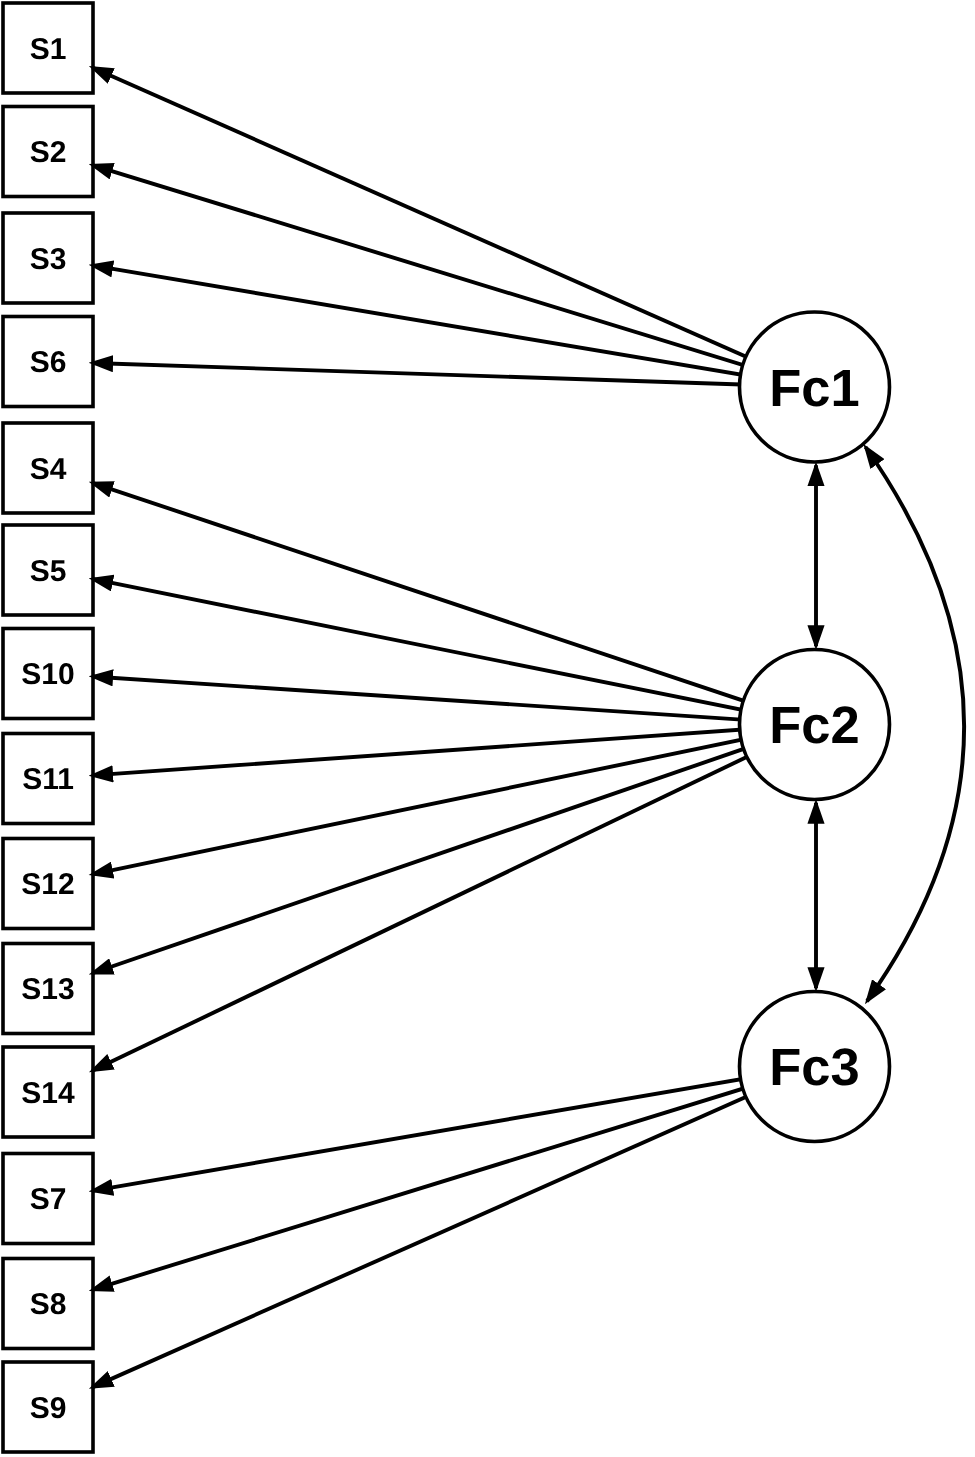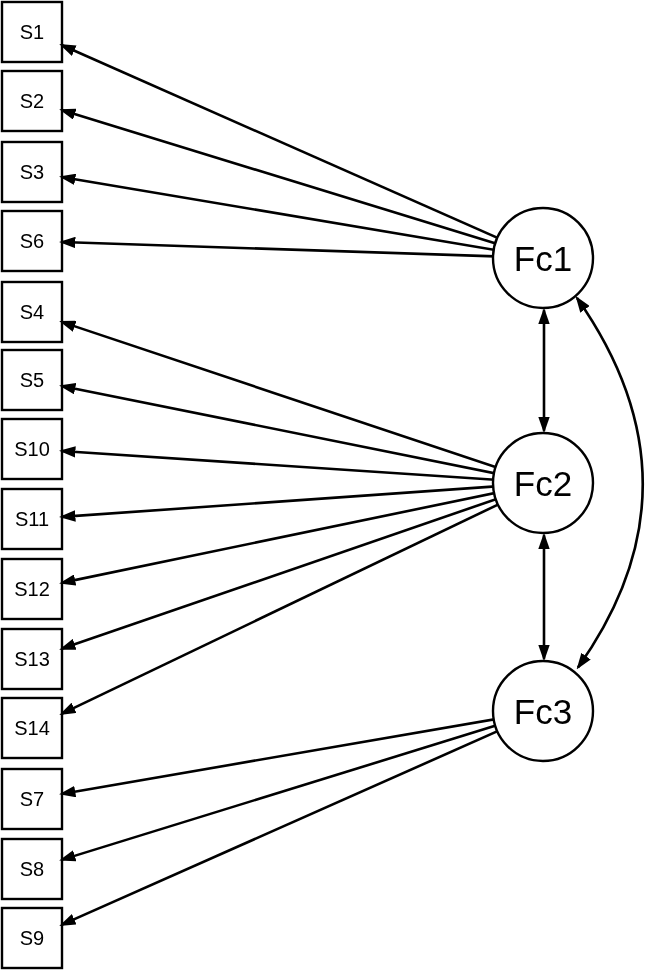--- a/index.html
+++ b/index.html
@@ -11,20 +11,21 @@
     margin: 0;
     padding: 0;
     background: var(--bg-color);
   }
   .canvas {
     position: relative;
     width: 650px;
     height: 971px;
     background: var(--bg-color);
     overflow: hidden;
+    font-weight: bold;
   }
   svg { display: block; }
   .box {
     fill: var(--node-fill);
     stroke: var(--line-color);
     stroke-width: 2.4;
   }
   .node {
     fill: var(--node-fill);
     stroke: var(--line-color);

